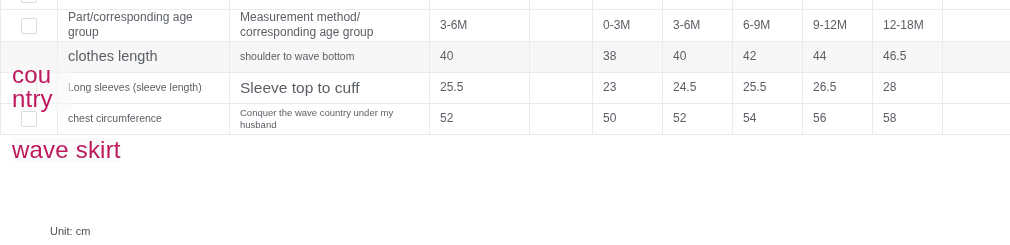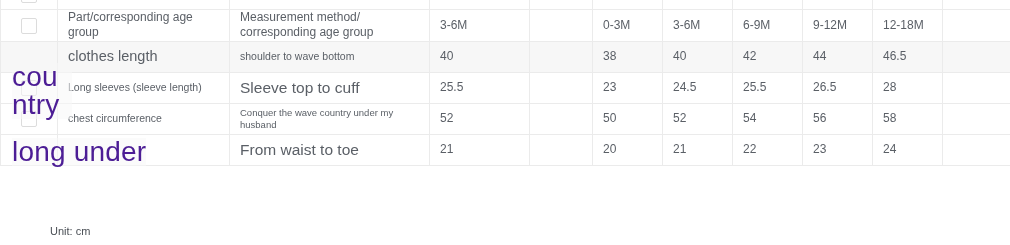--- a/index.html
+++ b/index.html
@@ -56,22 +56,22 @@
   .checkbox{
     display:inline-block;width:16px;height:16px;
     border:1px solid #dcdcdc;border-radius:2px;
     background:#fff;box-sizing:border-box;
     vertical-align:middle;
   }
 
   
   .overlay-label{
     position:absolute;
-    color:#4c1d95;
-    font-size:28px;
+    color:#be185d;
+    font-size:24px;
     line-height:1.0;
     letter-spacing:0.2px;
     white-space:pre;
     pointer-events:none;
     background:rgba(248,248,248,0.55);
   }
   #ov-country{left:12px;top:63px;width:60px;}
   #ov-longskirt{left:12px;top:138px;}
 
   .unit-note{
@@ -172,39 +172,26 @@
         <td class="cell-num fs-m">52</td>
         <td class="cell-gap"></td>
         <td class="cell-num fs-m">50</td>
         <td class="cell-num fs-m">52</td>
         <td class="cell-num fs-m">54</td>
         <td class="cell-num fs-m">56</td>
         <td class="cell-num fs-m">58</td>
         <td class="cell-tail"></td>
       </tr>
 
-      <tr class="row">
-        <td class="cell-check"></td>
-        <td class="cell-part fs-m"></td>
-        <td class="cell-method fs-xl">From waist to toe</td>
-        <td class="cell-num fs-m">21</td>
-        <td class="cell-gap"></td>
-        <td class="cell-num fs-m">20</td>
-        <td class="cell-num fs-m">21</td>
-        <td class="cell-num fs-m">22</td>
-        <td class="cell-num fs-m">23</td>
-        <td class="cell-num fs-m">24</td>
-        <td class="cell-tail"></td>
-      </tr>
 
 
 
     </tbody>
   </table>
 
   <div class="overlay-label" id="ov-country">cou
 ntry</div>
 
-  <div class="overlay-label" id="ov-longskirt">long under</div>
+  <div class="overlay-label" id="ov-longskirt">wave skirt</div>
 
   <div class="unit-note">Unit: cm</div>
 
 </div>
 
 </body></html>

